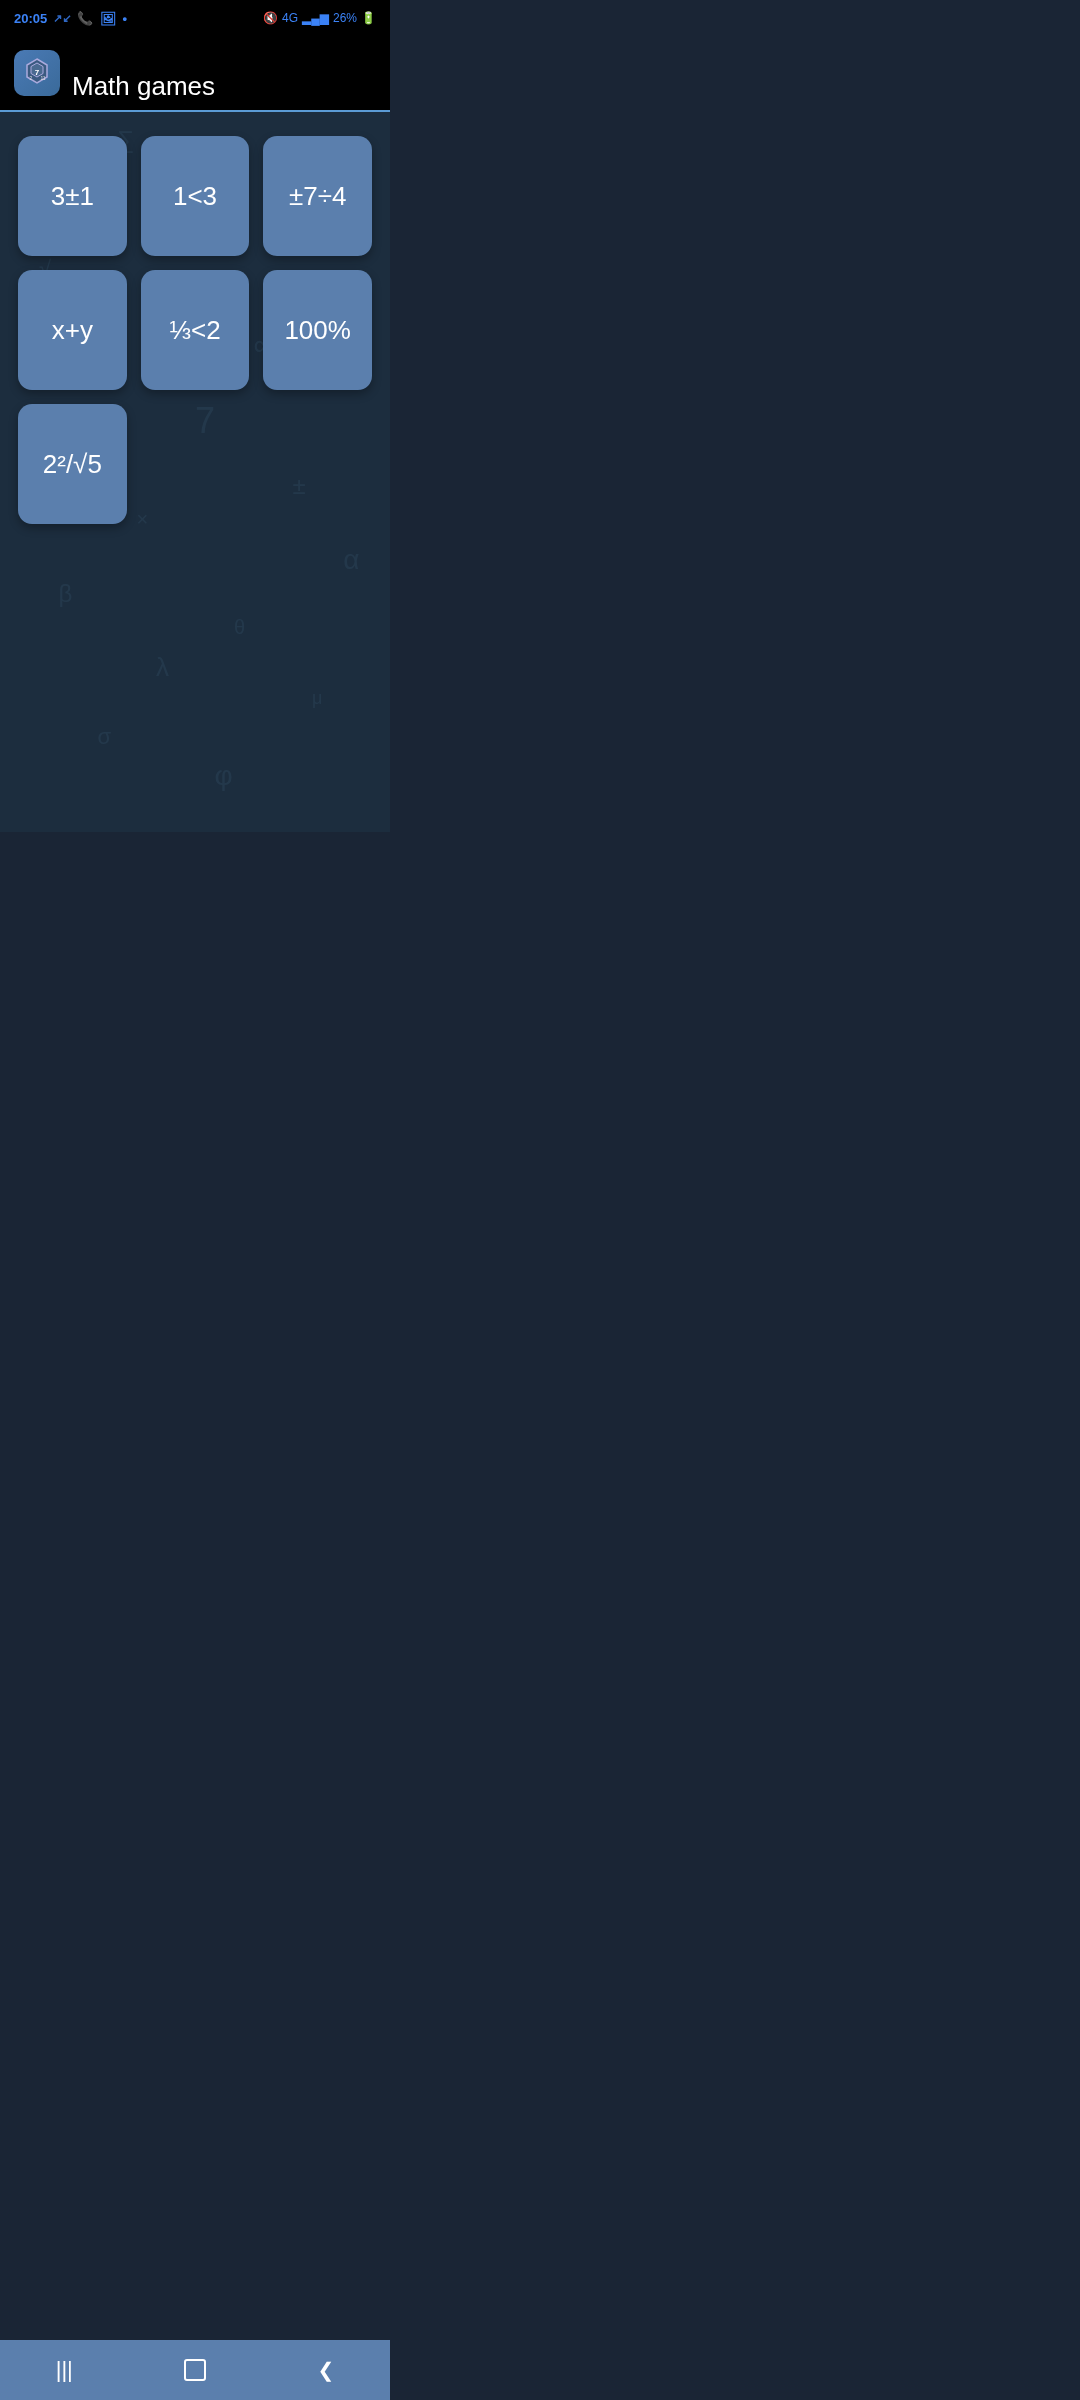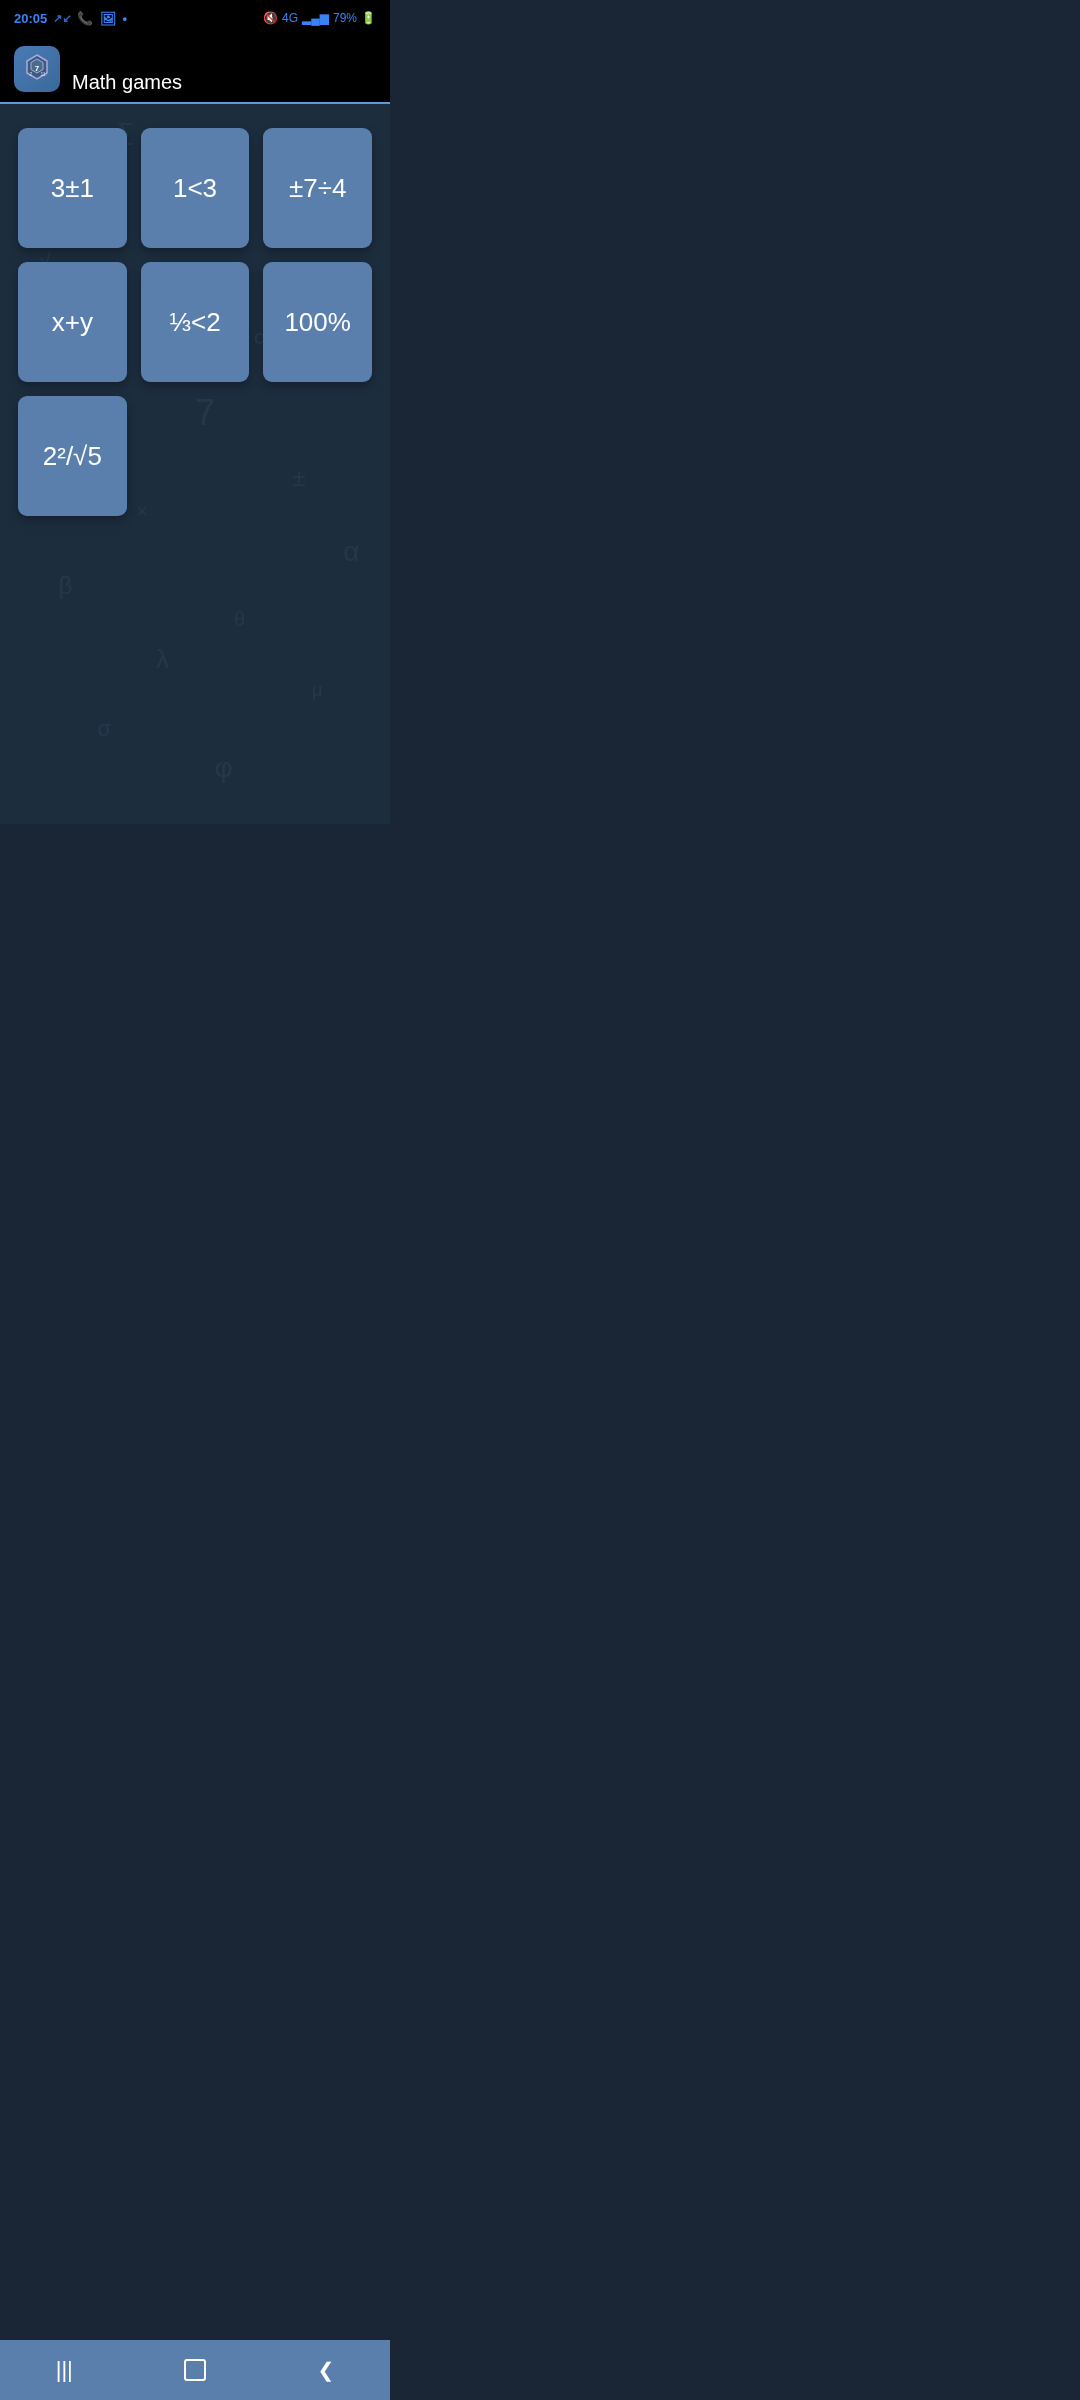--- a/index.html
+++ b/index.html
@@ -65,21 +65,21 @@
       flex-shrink: 0;
     }
 
     .app-icon svg {
       width: 32px;
       height: 32px;
     }
 
     .app-title {
       color: #fff;
-      font-size: 20px;
+      font-size: 26px;
       font-weight: 400;
       margin-top: 27px;
     }
 
     
     .main-content {
       position: relative;
       min-height: 720px;
       background: #1c2d3e;
       overflow: hidden;
@@ -106,21 +106,21 @@
       grid-template-columns: repeat(3, 1fr);
       gap: 14px;
       padding: 24px 18px;
       position: relative;
       z-index: 2;
     }
 
     .game-btn {
       background-color: #5b7fad;
       border: none;
-      border-radius: 9px;
+      border-radius: 14px;
       color: #fff;
       font-size: 26px;
       font-weight: 400;
       padding: 0;
       height: 120px;
       display: flex;
       align-items: center;
       justify-content: center;
       cursor: pointer;
       box-shadow: 0 4px 10px rgba(0,0,0,0.3);
@@ -167,21 +167,21 @@
     <span>20:05</span>
     <span style="font-size:11px; opacity:0.8;">↗↙</span>
     <span>📞</span>
     <span>🖼</span>
     <span>•</span>
   </div>
   <div class="status-right">
     <span>🔇</span>
     <span>4G</span>
     <span>▂▄▆</span>
-    <span>79%</span>
+    <span>26%</span>
     <span>🔋</span>
   </div>
 </div>
 
 <div class="app-bar">
   <div class="app-icon">
     <svg viewBox="0 0 32 32" fill="none" xmlns="http://www.w3.org/2000/svg">
 
       <polygon points="16,2 26,8 26,20 16,26 6,20 6,8" stroke="#aad" stroke-width="1.5" fill="#3a5a80"></polygon>
       <polygon points="16,6 22,9.5 22,16.5 16,20 10,16.5 10,9.5" stroke="#aad" stroke-width="1" fill="#4a6a90"></polygon>

